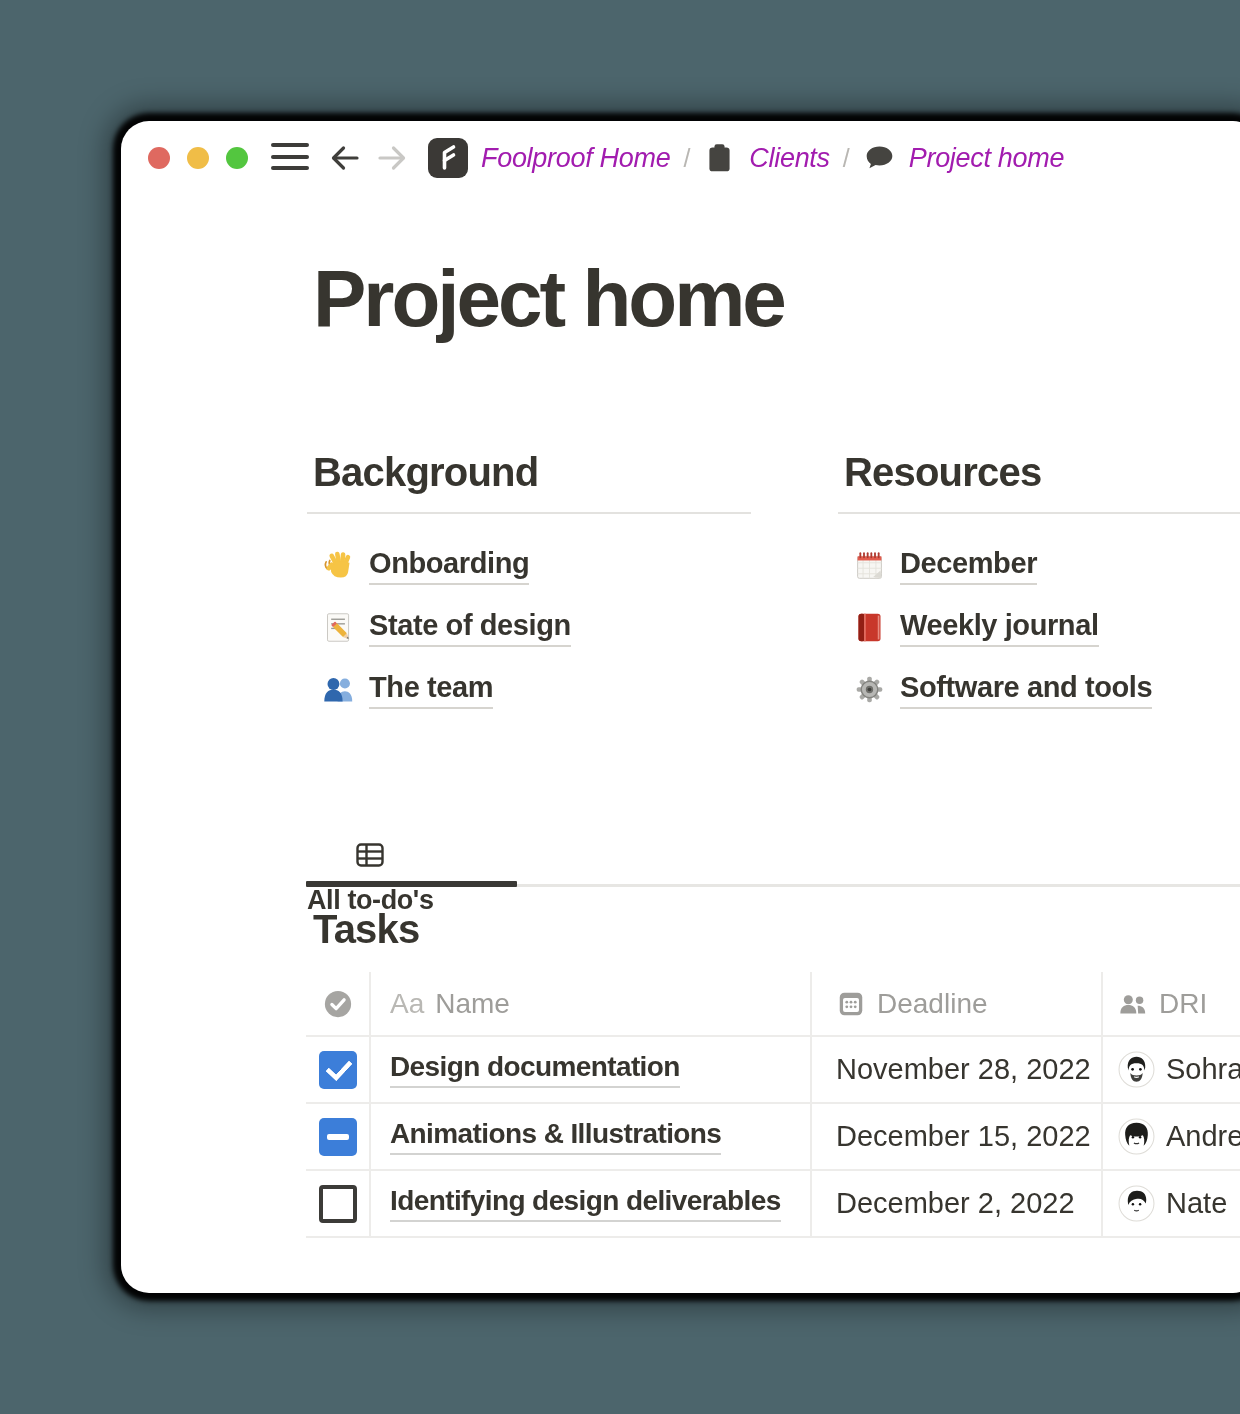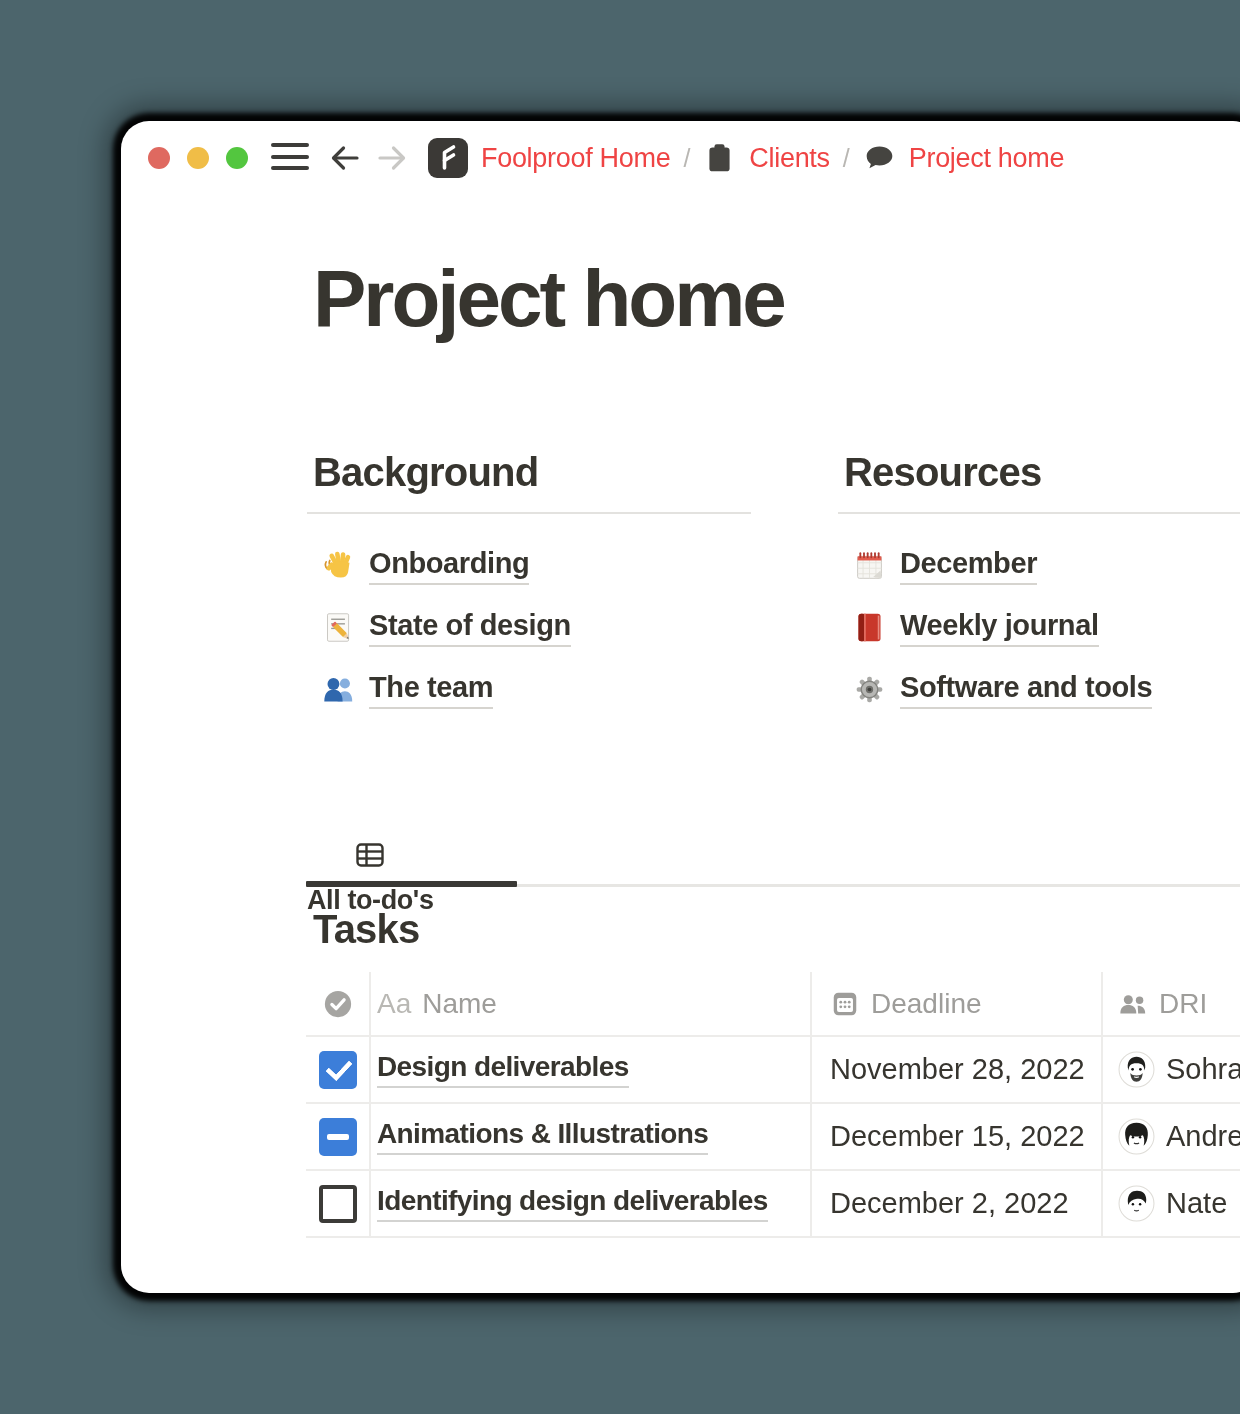--- a/index.html
+++ b/index.html
@@ -24,21 +24,21 @@
   .light.red{background:#DF6960;}
   .light.yellow{background:#F0BD47;}
   .light.green{background:#53C63F;}
   .hamburger{position:absolute;left:150px;top:22px;width:38px;display:flex;flex-direction:column;gap:7.5px;cursor:pointer;}
   .hamburger i{display:block;height:4px;border-radius:2px;background:#3d3c39;}
   .navarrow{position:absolute;top:19px;width:36px;height:36px;}
   .navarrow.back{left:206px;}
   .navarrow.fwd{left:253px;}
   .crumbs{position:absolute;left:307px;top:0;height:74px;display:flex;align-items:center;gap:13px;white-space:nowrap;}
   .logo{width:40px;height:40px;flex:0 0 auto;}
-  .crumb{font-size:27px;color:#ef4444;letter-spacing:-0.3px;cursor:pointer;}
+  .crumb{font-size:27px;color:#a21caf;letter-spacing:-0.3px;cursor:pointer;font-style:italic;}
   .sep{font-size:25px;color:#b9b7b3;}
   .cicon{width:33px;height:33px;flex:0 0 auto;}
   .cicon svg,.logo svg,.emoji svg,.ticon svg,.hicon svg,.avatar svg,.navarrow svg{display:block;width:100%;height:100%;}
   
   .title{
     position:absolute;left:192px;top:134px;margin:0;
     font-size:80px;font-weight:700;letter-spacing:-3px;color:#37352F;line-height:1.1;
   }
   .col{position:absolute;top:327px;}
   .col.bg{left:186px;width:444px;}
@@ -59,22 +59,22 @@
   .tab-line{position:absolute;left:186px;right:0;top:763px;height:3px;background:#e7e6e3;}
   .tab-active-bar{position:absolute;left:185px;top:760px;width:211px;height:6px;background:#3a3935;border-radius:1px;}
   .tasks-title{position:absolute;left:192px;top:786px;margin:0;font-size:40px;font-weight:700;letter-spacing:-0.8px;color:#37352F;}
   
   .table{position:absolute;left:185px;top:851px;right:0;}
   .thead,.trow{display:grid;grid-template-columns:65px 441px 291px 1fr;align-items:center;}
   .thead{height:63px;color:#9e9d9a;font-size:28px;border-bottom:2px solid #edecea;}
   .trow{height:65px;border-bottom:2px solid #edecea;}
   .th,.td{height:100%;display:flex;align-items:center;overflow:hidden;}
   .th.c1,.td.c1{justify-content:center;border-right:2px solid #edecea;}
-  .th.c2,.td.c2{padding-left:6px;border-right:2px solid #edecea;gap:11px;}
-  .th.c3,.td.c3{padding-left:18px;border-right:2px solid #edecea;gap:11px;}
+  .th.c2,.td.c2{padding-left:19px;border-right:2px solid #edecea;gap:11px;}
+  .th.c3,.td.c3{padding-left:24px;border-right:2px solid #edecea;gap:11px;}
   .th.c4,.td.c4{padding-left:15px;gap:11px;}
   .hicon{width:30px;height:30px;flex:0 0 auto;}
   .aa{color:#b9b8b4;font-size:28px;}
   .tname{
     font-size:28px;font-weight:600;letter-spacing:-0.6px;color:#37352F;white-space:nowrap;
     padding-bottom:3px;border-bottom:2px solid rgba(55,53,47,0.22);cursor:pointer;
   }
   .td.c3 span{font-size:29px;color:#37352F;white-space:nowrap;}
   .td.c4 span.dri-name{font-size:29px;color:#37352F;white-space:nowrap;}
   .avatar{width:37px;height:37px;flex:0 0 auto;}
@@ -328,21 +328,21 @@
         </span>
         <span>DRI</span>
       </div>
     </div>
 
     <div class="trow">
       <div class="td c1">
         <div class="cb" data-state="checked"></div>
       </div>
       <div class="td c2">
-        <span class="tname">Design deliverables</span>
+        <span class="tname">Design documentation</span>
       </div>
       <div class="td c3">
         <span>November 28, 2022</span>
       </div>
       <div class="td c4">
         <span class="avatar">
           <svg viewBox="0 0 36 36">
             <circle cx="18" cy="18" r="17" fill="#fff" stroke="#dedcd7" stroke-width="1"></circle>
             <path d="M9.5 16 c-.5-7 3.5-10.5 8.5-10.5 s9 3.5 8.5 10.5 l-.8 3 c-.3-5-2-7-7.7-7 s-7.4 2-7.7 7z" fill="#20201e"></path>
             <path d="M12 21.5 c.3 5.5 2.5 8.5 6 8.5 s5.7-3 6-8.5 c-1.5 1.8-3 2.4-6 2.4 s-4.5-.6-6-2.4z" fill="#2a2a27" opacity="0.9"></path>

